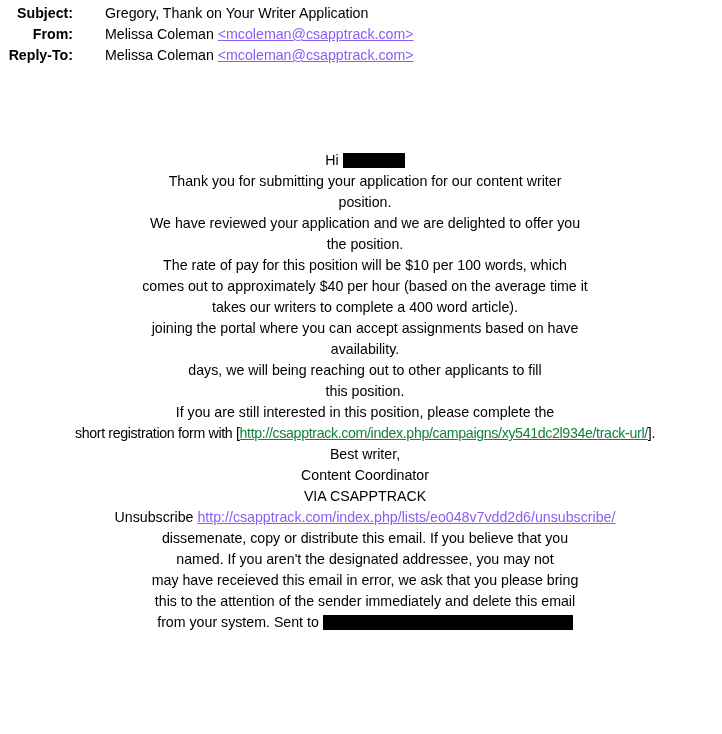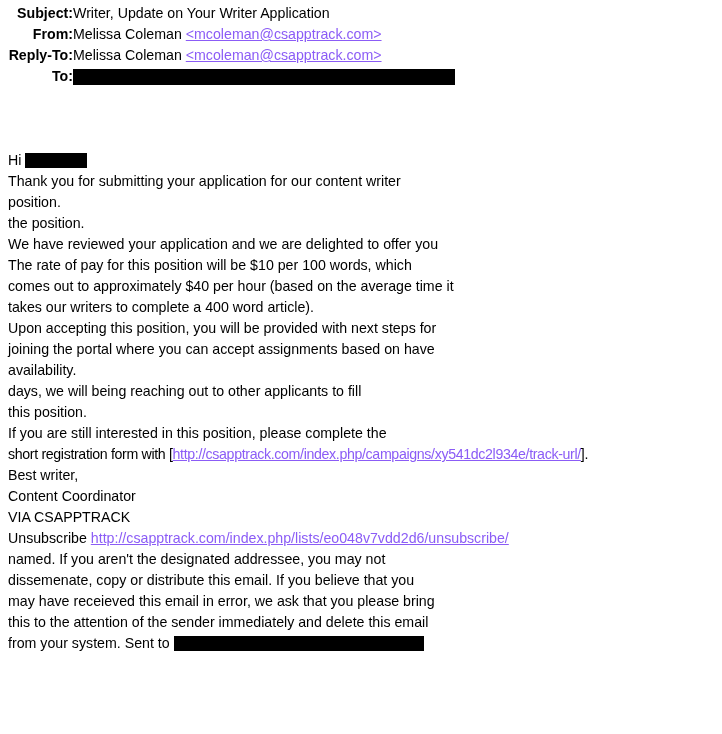--- a/index.html
+++ b/index.html
@@ -1,80 +1,75 @@
 <!DOCTYPE html>
 <html><head>
 <meta charset="utf-8">
 <style>
   html, body { margin: 0; padding: 0; background: #ffffff; }
   body {
     width: 722px; height: 734px; overflow: hidden; position: relative;
     font-family: "Liberation Sans", sans-serif; font-size: 14.2px; color: #000;
   }
   .hdr { position: absolute; left: 0; top: 3px; }
-  .hdr-row { height: 21px; line-height: 21px; white-space: nowrap; display: flex; }
+  .hdr-row { height: 21px; line-height: 21px; white-space: nowrap; display: flex; gap: 32px; }
   .hdr-label { width: 73px; text-align: right; font-weight: bold; display: inline-block; flex: 0 0 73px; }
   .hdr-val { display: inline-block; }
   a.link { color: #8b5cf6; text-decoration: underline; }
-  a.visited { color: #8b5cf6; text-decoration: underline; }
+  a.visited { color: #15803d; text-decoration: underline; }
   .redact { display: inline-block; background: #000; vertical-align: -3px; }
-  .body { position: absolute; left: 8px; top: 150px; width: 714px; }
+  .body { position: absolute; left: 8px; top: 150px; width: 714px; text-align: center; }
   .line { height: 21px; line-height: 21px; white-space: nowrap; }
 </style>
 </head>
 <body>
 
 <div class="hdr">
   <div class="hdr-row">
     <span class="hdr-label">Subject:</span>
-    <span class="hdr-val">Writer, Update on Your Writer Application</span>
+    <span class="hdr-val">Gregory, Thank on Your Writer Application</span>
   </div>
   <div class="hdr-row">
     <span class="hdr-label">From:</span>
     <span class="hdr-val"><span>Melissa Coleman</span>&nbsp;<a class="link" href="#">&lt;mcoleman@csapptrack.com&gt;</a></span>
   </div>
   <div class="hdr-row">
     <span class="hdr-label">Reply-To:</span>
     <span class="hdr-val"><span>Melissa Coleman</span>&nbsp;<a class="link" href="#">&lt;mcoleman@csapptrack.com&gt;</a></span>
-  </div>
-  <div class="hdr-row">
-    <span class="hdr-label">To:</span>
-    <span class="hdr-val"><span class="redact" style="width:382px;height:16px;margin-top:3px;"></span></span>
   </div>
 </div>
 
 <div class="body">
   <div class="line">
     <span>Hi</span>
     <span class="redact" style="width:62px;height:15px;"></span>
   </div>
   <div class="line">Thank you for submitting your application for our content writer</div>
   <div class="line">position.</div>
+  <div class="line">We have reviewed your application and we are delighted to offer you</div>
   <div class="line">the position.</div>
-  <div class="line">We have reviewed your application and we are delighted to offer you</div>
   <div class="line">The rate of pay for this position will be $10 per 100 words, which</div>
   <div class="line">comes out to approximately $40 per hour (based on the average time it</div>
   <div class="line">takes our writers to complete a 400 word article).</div>
-  <div class="line">Upon accepting this position, you will be provided with next steps for</div>
   <div class="line">joining the portal where you can accept assignments based on have</div>
   <div class="line">availability.</div>
   <div class="line">days, we will being reaching out to other applicants to fill</div>
   <div class="line">this position.</div>
   <div class="line">If you are still interested in this position, please complete the</div>
   <div class="line" style="letter-spacing:-0.35px;">
     <span>short registration form with [</span><a class="visited" href="#">http://csapptrack.com/index.php/campaigns/xy541dc2l934e/track-url/</a><span>].</span>
   </div>
   <div class="line">Best writer,</div>
   <div class="line">Content Coordinator</div>
   <div class="line">VIA CSAPPTRACK</div>
   <div class="line">
     <span>Unsubscribe</span>
     <a class="link" href="#">http://csapptrack.com/index.php/lists/eo048v7vdd2d6/unsubscribe/</a>
   </div>
+  <div class="line">dissemenate, copy or distribute this email. If you believe that you</div>
   <div class="line">named. If you aren't the designated addressee, you may not</div>
-  <div class="line">dissemenate, copy or distribute this email. If you believe that you</div>
   <div class="line">may have receieved this email in error, we ask that you please bring</div>
   <div class="line">this to the attention of the sender immediately and delete this email</div>
   <div class="line">
     <span>from your system. Sent to</span>
     <span class="redact" style="width:250px;height:15px;"></span>
   </div>
 </div>
 
 </body></html>

